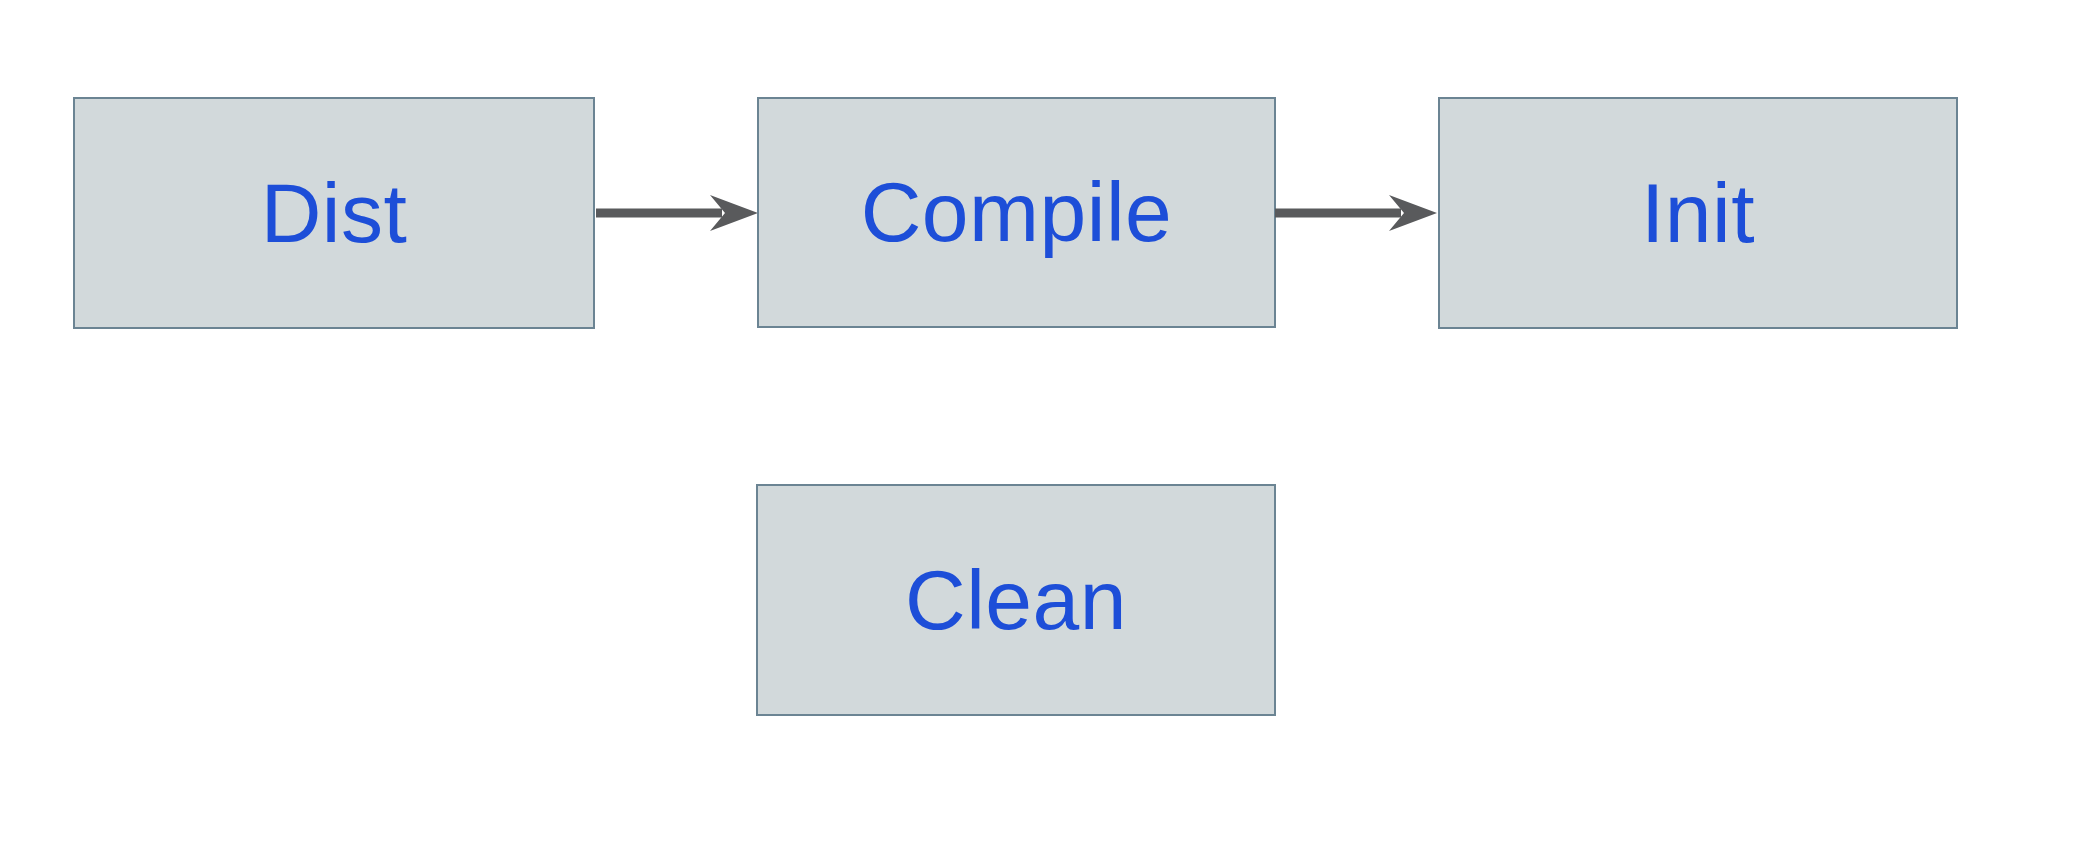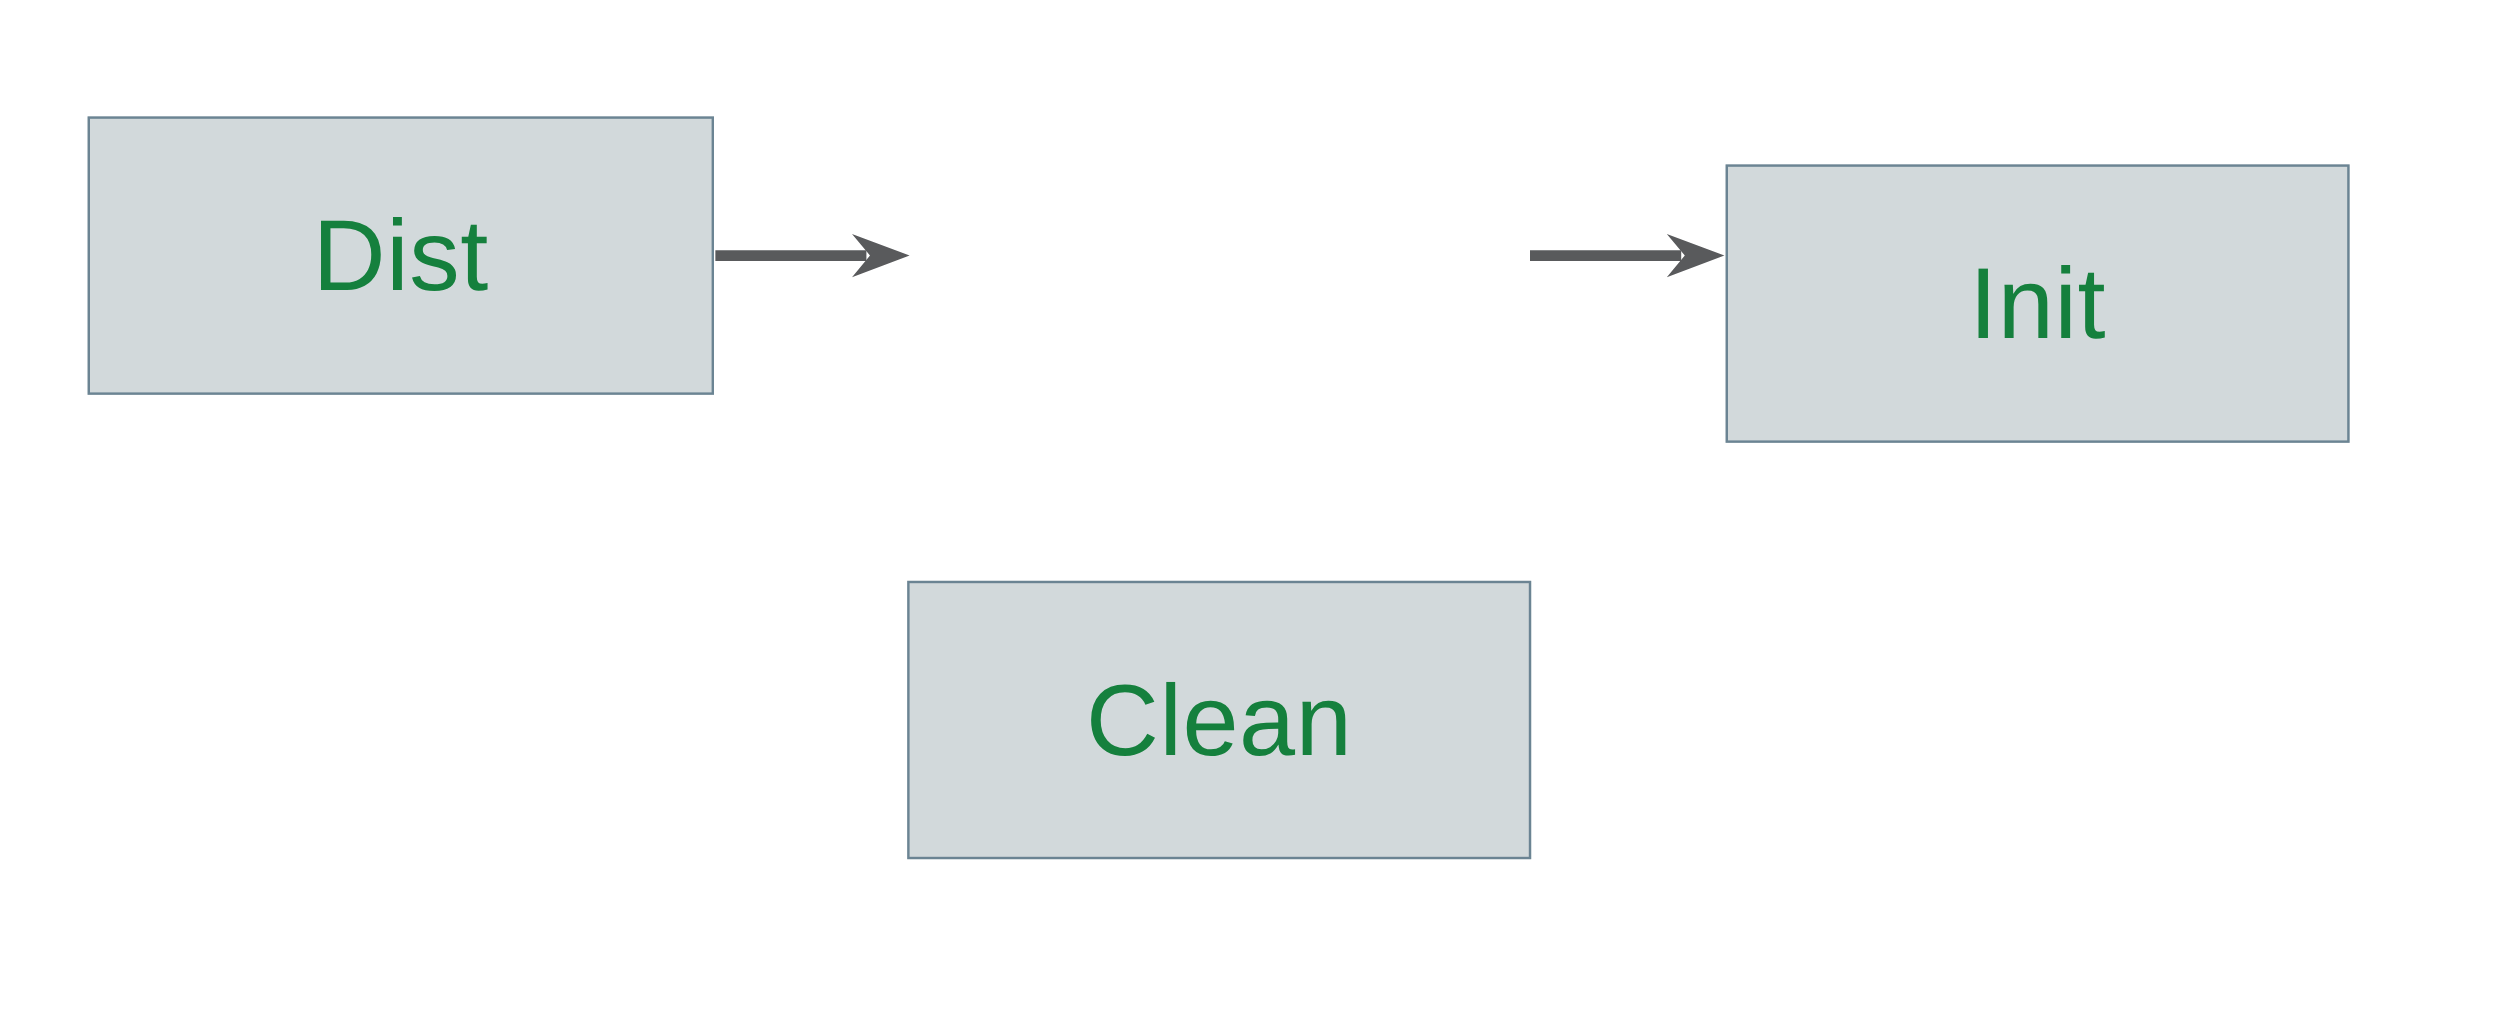--- a/index.html
+++ b/index.html
@@ -18,30 +18,30 @@
   .node {
     position: absolute;
     box-sizing: border-box;
     background: #d2d9db;
     border: 2px solid #6b8493;
     display: flex;
     align-items: center;
     justify-content: center;
   }
   .node-label {
-    color: #15803d;
+    color: #1d4ed8;
     font-size: 84px;
     font-weight: 400;
     letter-spacing: 0.5px;
     white-space: nowrap;
     user-select: none;
   }
   #node-dist    { left: 73px;   top: 97px;  width: 522px; height: 232px; }
   #node-compile { left: 757px;  top: 97px;  width: 519px; height: 231px; }
-  #node-init    { left: 1438px; top: 97px;  width: 520px; height: 232px; margin-top: 40px; }
+  #node-init    { left: 1438px; top: 97px;  width: 520px; height: 232px; }
   #node-clean   { left: 756px;  top: 484px; width: 520px; height: 232px; }
   .edge {
     position: absolute;
     top: 193px;
     width: 164px;
     height: 40px;
   }
   #edge-dist-compile { left: 596px; }
   #edge-compile-init { left: 1275px; }
   .edge line    { stroke: #595a5c; stroke-width: 9; }
@@ -54,20 +54,23 @@
 
   <div class="node" id="node-dist">
     <span class="node-label">Dist</span>
   </div>
 
   <svg class="edge" id="edge-dist-compile" viewBox="0 0 164 40" xmlns="http://www.w3.org/2000/svg">
     <line x1="0" y1="20" x2="126" y2="20"></line>
     <polygon points="162,20 114,2 129,20 114,38"></polygon>
   </svg>
 
+  <div class="node" id="node-compile">
+    <span class="node-label">Compile</span>
+  </div>
 
   <svg class="edge" id="edge-compile-init" viewBox="0 0 164 40" xmlns="http://www.w3.org/2000/svg">
     <line x1="0" y1="20" x2="126" y2="20"></line>
     <polygon points="162,20 114,2 129,20 114,38"></polygon>
   </svg>
 
   <div class="node" id="node-init">
     <span class="node-label">Init</span>
   </div>
 

